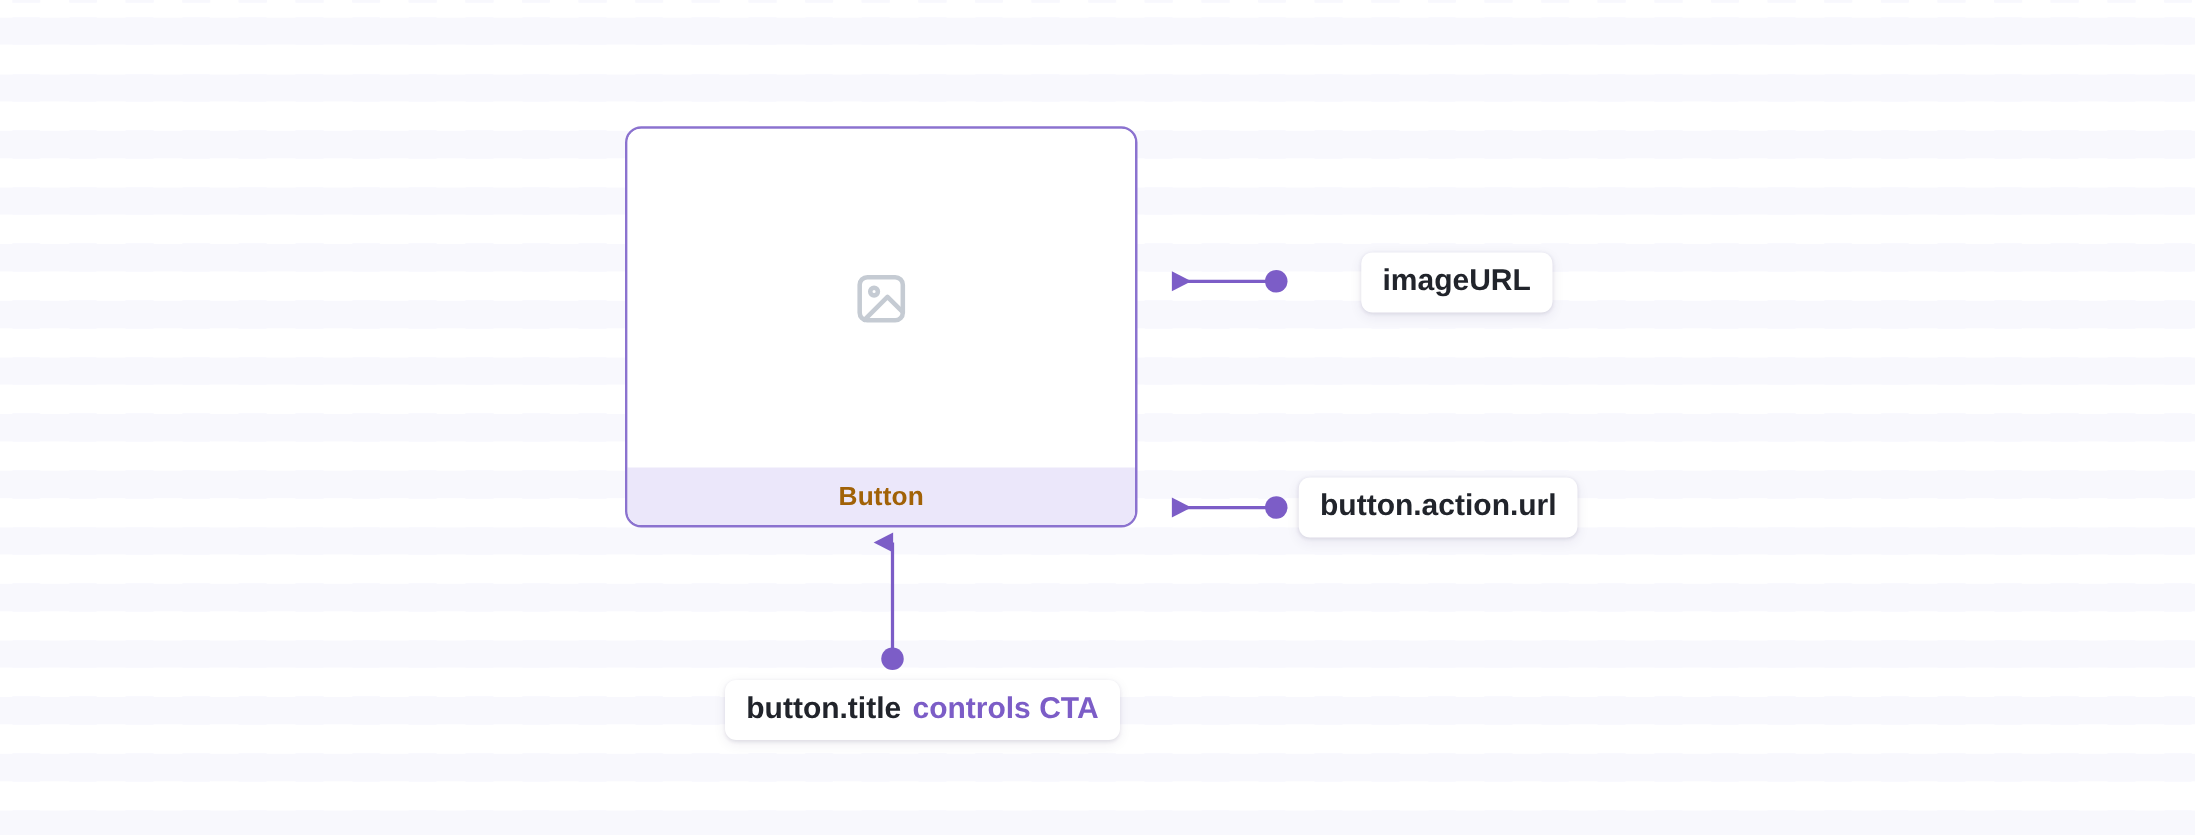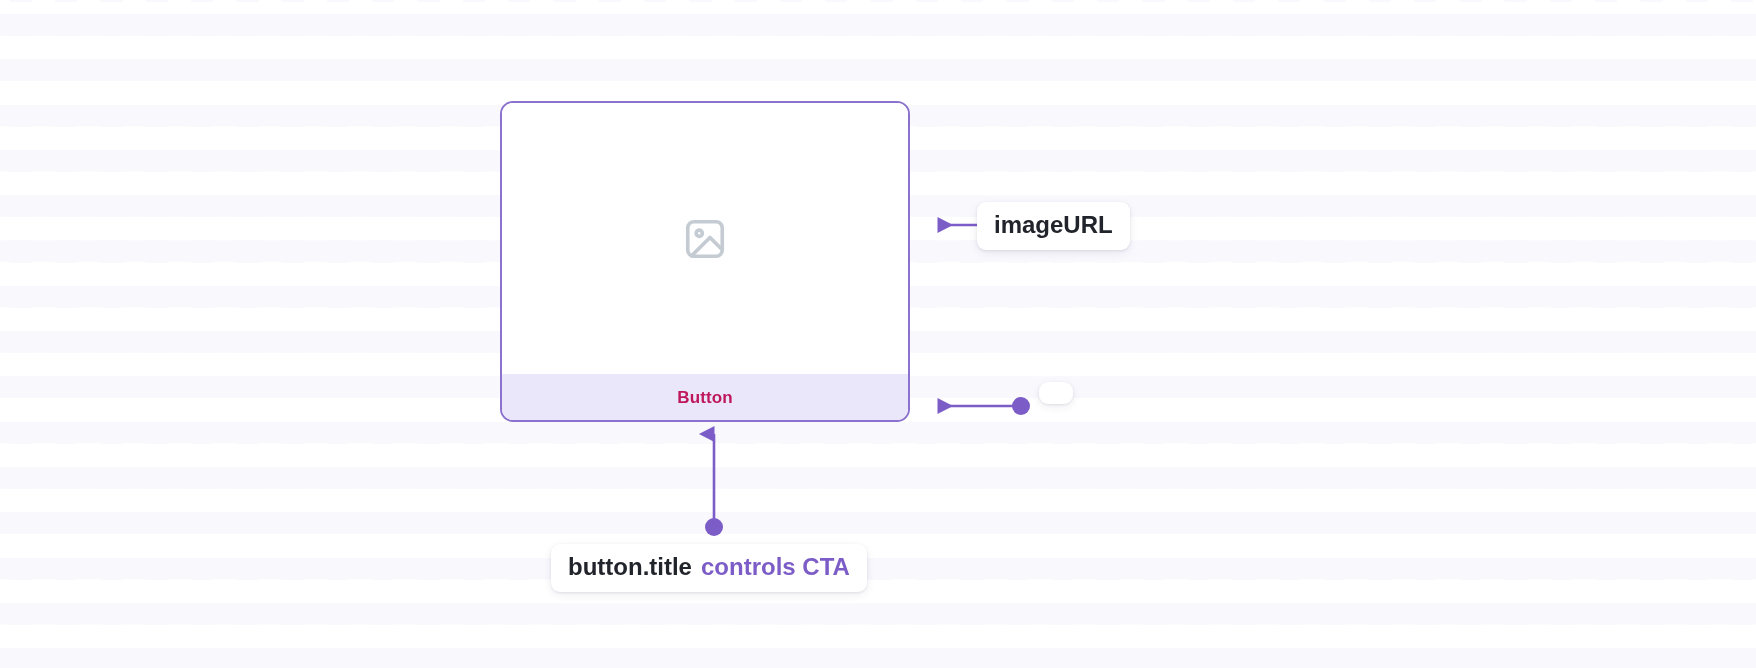--- a/index.html
+++ b/index.html
@@ -69,22 +69,22 @@
     display: block;
   }
   .card-button-band {
     flex: 0 0 46px;
     background: #ebe7fa;
     display: flex;
     align-items: center;
     justify-content: center;
   }
   .card-button-label {
-    color: #be185d;
-    font-size: 17px;
+    color: #a16207;
+    font-size: 21px;
     font-weight: bold;
     letter-spacing: 0.1px;
     line-height: 1;
   }
 
   
   .pill {
     position: absolute;
     background: #ffffff;
     border-radius: 9px;
@@ -99,23 +99,23 @@
   .pill .token {
     color: #21242b;
     font-size: 24px;
     font-weight: bold;
   }
   .pill .desc {
     color: #7c5dc7;
     font-size: 24px;
     font-weight: bold;
   }
-  #pill-image  { left: 977px; top: 202px; align-items: flex-end; }
+  #pill-image  { left: 1089px; top: 202px; align-items: flex-end; }
   #pill-action { left: 1039px; top: 382px; }
-  #pill-title  { left: 551px;  top: 544px; }
+  #pill-title  { left: 580px;  top: 544px; }
 
   
   .connectors {
     position: absolute;
     inset: 0;
     pointer-events: none;
   }
 </style>
 </head>
 <body>
@@ -165,20 +165,21 @@
       <line x1="714" y1="526" x2="714" y2="434" stroke="#7c5dc7" stroke-width="2.6" marker-end="url(#arrow-up)"></line>
       <circle cx="714" cy="527" r="9" fill="#7c5dc7"></circle>
     </g>
   </svg>
 
   <div class="pill" id="pill-image">
     <span class="token">imageURL</span>
   </div>
 
   <div class="pill" id="pill-action">
+    <span class="token">button.action.url</span>
   </div>
 
   <div class="pill" id="pill-title">
     <span class="token">button.title</span>
     <span class="desc">controls CTA</span>
   </div>
 
 </div>
 
 </body></html>

